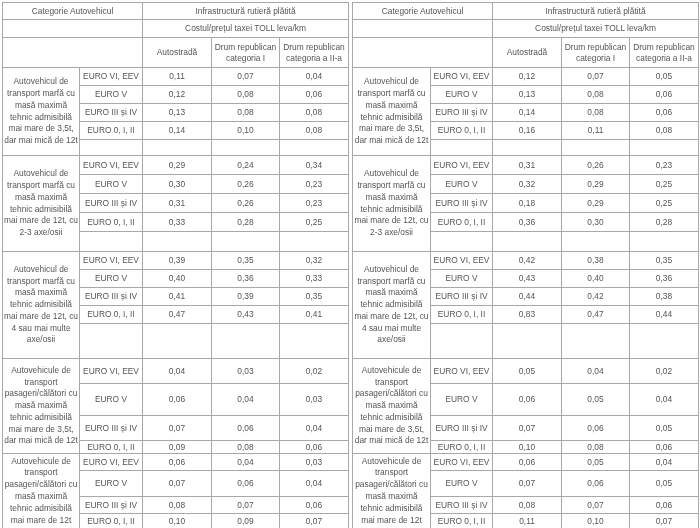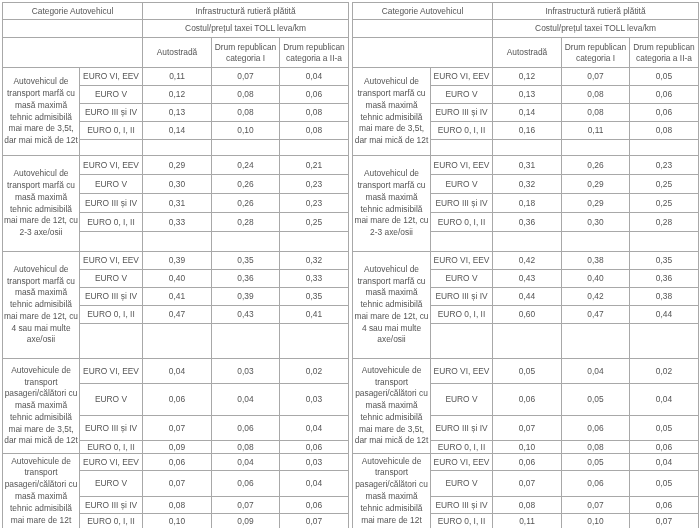--- a/index.html
+++ b/index.html
@@ -71,21 +71,21 @@
         <td></td>
         <td></td>
         <td></td>
       </tr>
 
   <tr style="height:19px">
         <td class="cat" rowspan="5">Autovehicul de transport marfă cu masă maximă tehnic admisibilă mai mare de 12t, cu 2-3 axe/osii</td>
     <td>EURO VI, EEV</td>
     <td>0,29</td>
     <td>0,24</td>
-    <td>0,21</td>
+    <td>0,34</td>
       </tr>
   <tr style="height:19px">
         <td>EURO V</td>
     <td>0,30</td>
     <td>0,26</td>
     <td>0,23</td>
       </tr>
   <tr style="height:19px">
         <td>EURO III și IV</td>
     <td>0,31</td>
@@ -293,21 +293,21 @@
     <td>0,36</td>
       </tr>
   <tr style="height:18px">
         <td>EURO III și IV</td>
     <td>0,44</td>
     <td>0,42</td>
     <td>0,38</td>
       </tr>
   <tr style="height:18px">
         <td>EURO 0, I, II</td>
-    <td>0,60</td>
+    <td>0,83</td>
     <td>0,47</td>
     <td>0,44</td>
       </tr>
   <tr style="height:35px">
         <td></td>
         <td></td>
         <td></td>
         <td></td>
       </tr>
 

